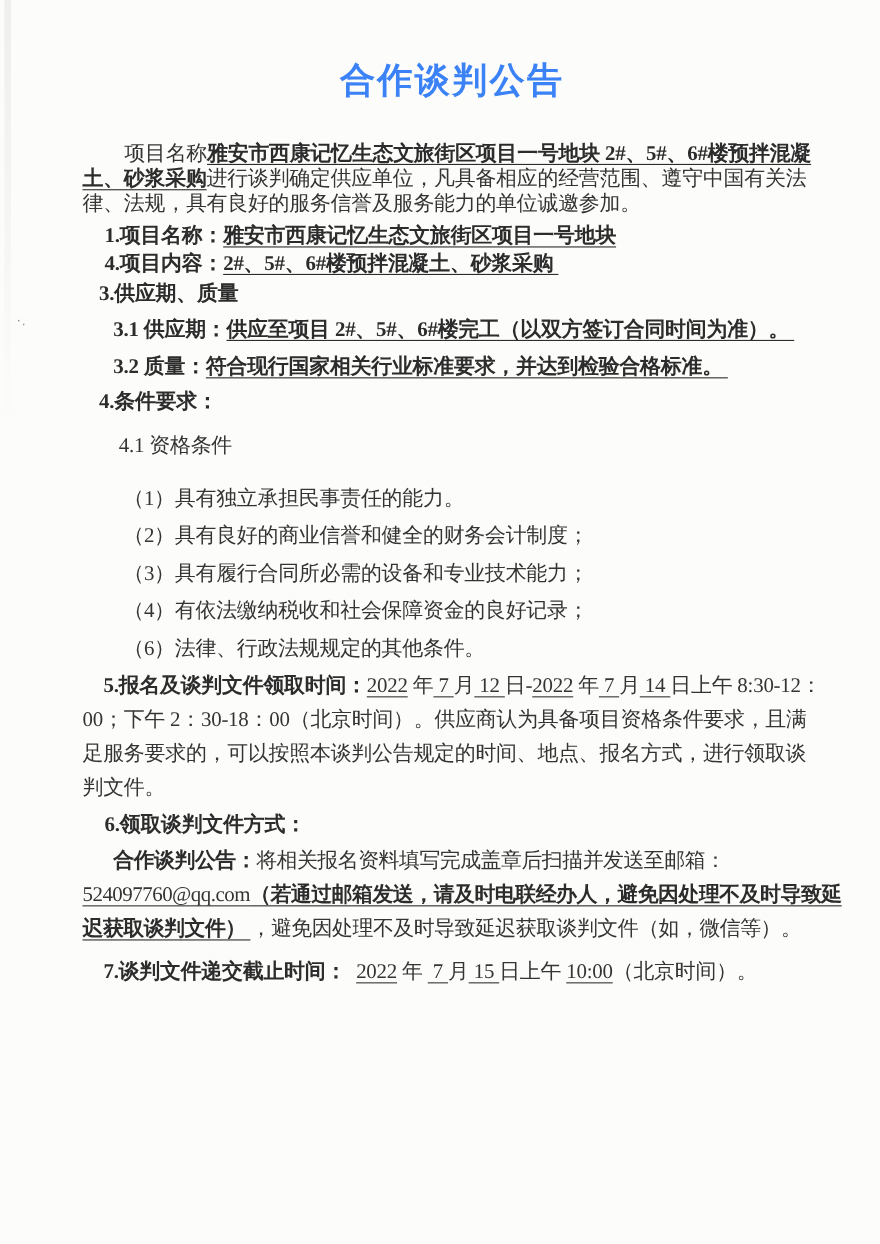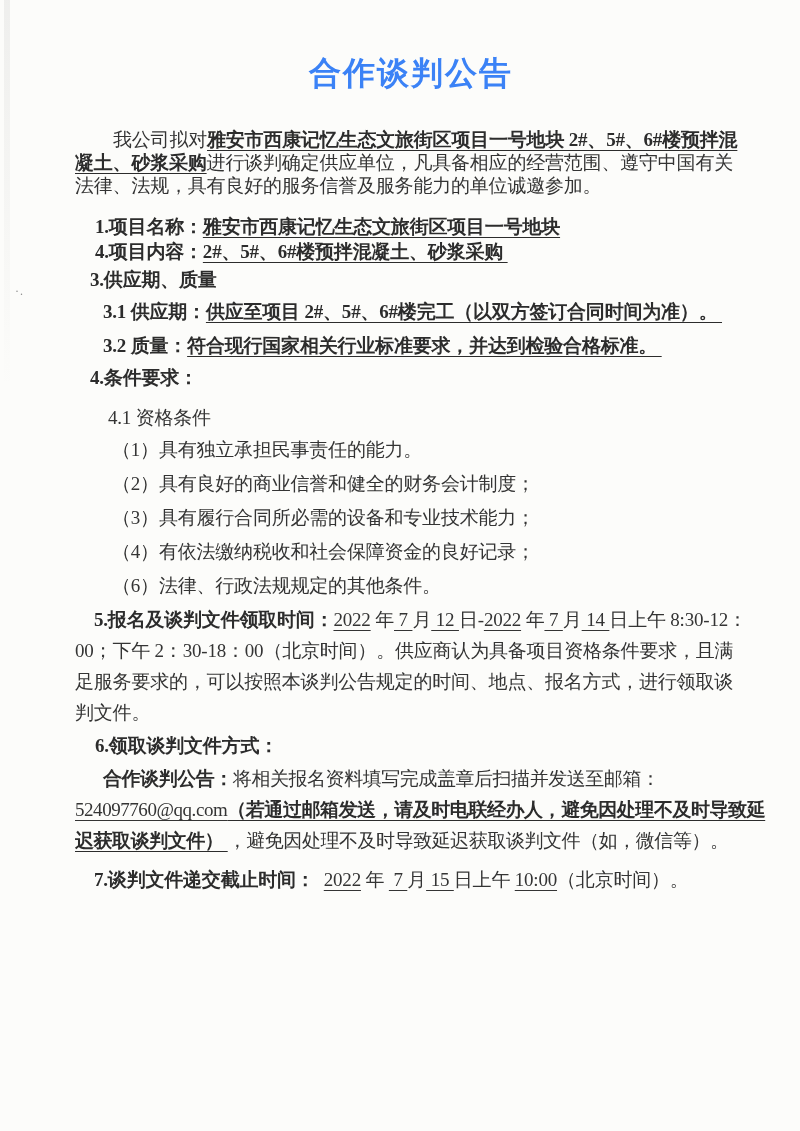--- a/index.html
+++ b/index.html
@@ -44,31 +44,31 @@
 </head>
 <body>
 
 <div class="page">
   <div class="edge-smudge"></div>
   <div class="speck">·.</div>
 
   <div class="content">
     <h1 class="doc-title">合作谈判公告</h1>
 
-    <p class="intro"><span class="">我公司拟对</span><span class="b u">雅安市西康记忆生态文旅街区项目一号地块 2#、5#、6#楼预拌混凝土、砂浆采购</span><span class="">进行谈判确定供应单位，凡具备相应的经营范围、遵守中国有关法律、法规，具有良好的服务信誉及服务能力的单位诚邀参加。</span></p>
+    <p class="intro"><span class="">项目名称</span><span class="b u">雅安市西康记忆生态文旅街区项目一号地块 2#、5#、6#楼预拌混凝土、砂浆采购</span><span class="">进行谈判确定供应单位，凡具备相应的经营范围、遵守中国有关法律、法规，具有良好的服务信誉及服务能力的单位诚邀参加。</span></p>
 
-    <p class="lh25 ind-item" style="margin-top:17px"><span class="b ">1.项目名称：</span><span class="b u">雅安市西康记忆生态文旅街区项目一号地块</span></p>
+    <p class="lh25 ind-item" style="margin-top:5px"><span class="b ">1.项目名称：</span><span class="b u">雅安市西康记忆生态文旅街区项目一号地块</span></p>
     <p class="lh25 ind-item" style="margin-top:0"><span class="b ">4.项目内容：</span><span class="b u">2#、5#、6#楼预拌混凝土、砂浆采购 </span></p>
     <p class="lh25 ind-sec" style="margin-top:3px"><span class="b ">3.供应期、质量</span></p>
     <p class="lh25 ind-sub" style="margin-top:7px"><span class="b ">3.1 供应期：</span><span class="b u">供应至项目 2#、5#、6#楼完工（以双方签订合同时间为准）。 </span></p>
     <p class="lh25 ind-sub" style="margin-top:9px"><span class="b ">3.2 质量：</span><span class="b u">符合现行国家相关行业标准要求，并达到检验合格标准。 </span></p>
     <p class="lh25 ind-sec" style="margin-top:7px"><span class="b ">4.条件要求：</span></p>
     <p class="lh25 ind-41" style="margin-top:15px"><span class="">4.1 资格条件</span></p>
 
-    <p class="lh34 ind-cond" style="margin-top:3px"><span class="">（1）具有独立承担民事责任的能力。</span></p>
+    <p class="lh34 ind-cond" style="margin-top:19px"><span class="">（1）具有独立承担民事责任的能力。</span></p>
     <p class="lh34 ind-cond"><span class="">（2）具有良好的商业信誉和健全的财务会计制度；</span></p>
     <p class="lh34 ind-cond"><span class="">（3）具有履行合同所必需的设备和专业技术能力；</span></p>
     <p class="lh34 ind-cond"><span class="">（4）有依法缴纳税收和社会保障资金的良好记录；</span></p>
     <p class="lh34 ind-cond"><span class="">（6）法律、行政法规规定的其他条件。</span></p>
 
     <p class="lh31 ind-para19" style="margin-top:1px"><span class="b ">5.报名及谈判文件领取时间：</span><span class="u">2022</span><span class=""> 年</span><span class="u"> 7 </span><span class="">月</span><span class="u"> 12 </span><span class="">日-</span><span class="u">2022</span><span class=""> 年</span><span class="u"> 7 </span><span class="">月</span><span class="u"> 14 </span><span class="">日上午 8:30-12：00；下午 2：30-18：00（北京时间）。供应商认为具备项目资格条件要求，且满足服务要求的，可以按照本谈判公告规定的时间、地点、报名方式，进行领取谈判文件。</span></p>
     <p class="lh25 ind-item" style="margin-top:5px"><span class="b ">6.领取谈判文件方式：</span></p>
     <p class="lh31 ind-para28 online" style="margin-top:5px"><span class="b ">合作谈判公告：</span><span class="">将相关报名资料填写完成盖章后扫描并发送至邮箱：</span><span class="u">524097760@qq.com</span><span class="b u">（若通过邮箱发送，请及时电联经办人，避免因处理不及时导致延迟获取谈判文件） </span><span class="">，避免因处理不及时导致延迟获取谈判文件（如，微信等）。</span></p>
     <p class="lh25 ind-para19" style="margin-top:11px"><span class="b ">7.谈判文件递交截止时间：</span><span class="">  </span><span class="u">2022</span><span class=""> 年 </span><span class="u"> 7 </span><span class="">月</span><span class="u"> 15 </span><span class="">日上午 </span><span class="u">10:00</span><span class="">（北京时间）。</span></p>
   </div>

